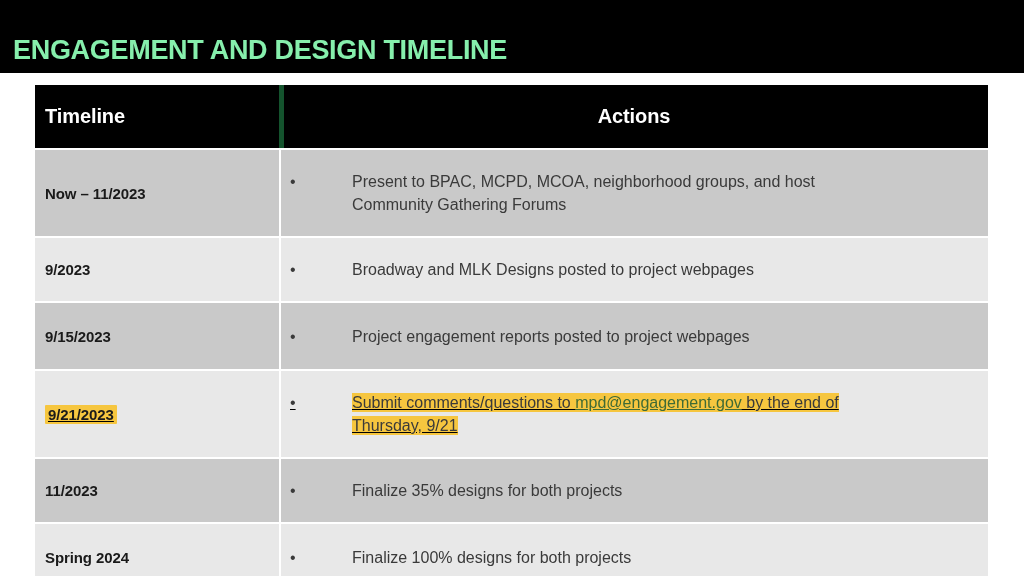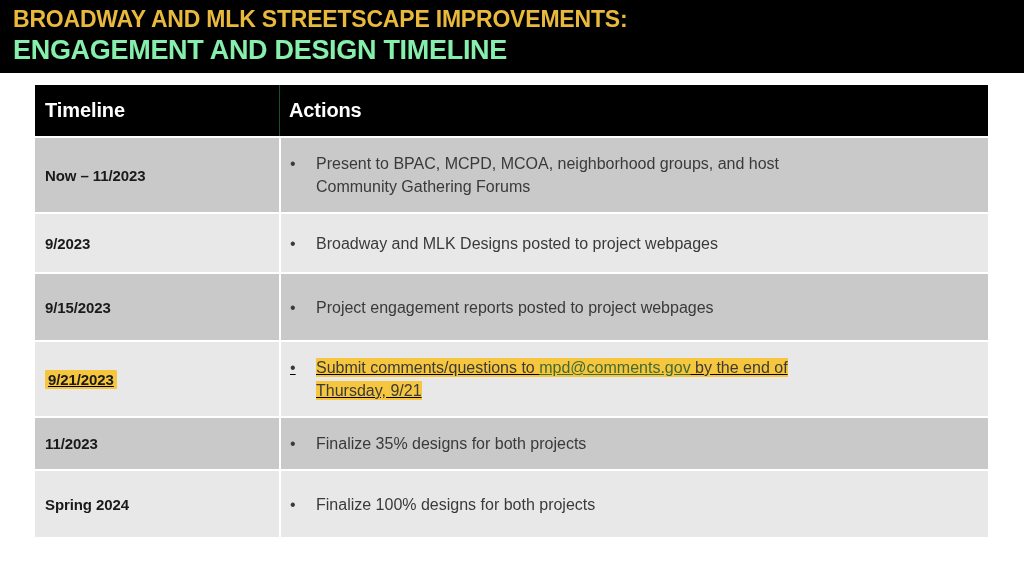--- a/index.html
+++ b/index.html
@@ -54,39 +54,39 @@
   .timeline-table {
     position: absolute;
     left: 35px;
     top: 85px;
     width: 953px;
     border-collapse: separate;
     border-spacing: 0;
     table-layout: fixed;
   }
   .timeline-table td, .timeline-table th {
-    padding: 7px;
+    padding: 13px;
     vertical-align: middle;
   }
 
   .col-timeline { width: 244px; }
   .col-actions  { width: 709px; }
 
   
   .hdr-cell {
     background: #000000;
     color: #ffffff;
     font-size: 20px;
     font-weight: bold;
     height: 37px;
     text-align: left;
     letter-spacing: -0.1px;
   }
   .hdr-cell.t { padding-left: 10px; }
-  .hdr-cell.a { padding-left: 9px; border-left: 1px solid #14532d; }
+  .hdr-cell.a { padding-left: 9px; border-left: 5px solid #14532d; text-align: center; }
 
   
   .row-light td { background: #e8e8e8; }
   .row-dark  td { background: #c9c9c9; }
 
   td.cell-timeline {
     padding-left: 10px;
     padding-right: 6px;
     font-size: 15px;
     font-weight: bold;
@@ -111,20 +111,21 @@
   .bullet-dot {
     flex: 0 0 auto;
     width: 26px;
     font-size: 16px;
     color: #3a3a3a;
     line-height: 23px;
   }
   .bullet-text {
     flex: 1 1 auto;
     line-height: 23px;
+    margin-left: 36px;
   }
 
   
   .hl-date {
     background: #f6c63f;
     padding: 1px 3px;
     border-radius: 1px;
   }
   .hl-text span.hlseg {
     background: #f6c63f;
@@ -142,21 +143,20 @@
   .rh-3 { height: 68px; }
   .rh-4 { height: 62px; text-decoration: underline; }
   .rh-5 { height: 44px; }
   .rh-6 { height: 68px; }
   .rh-7 { height: 64px; }
 </style>
 </head>
 <body>
 
 <div class="title-banner">
-  <div class="title-line1">Broadway and MLK Streetscape Improvements:</div>
   <div class="title-line2">Engagement and Design Timeline</div>
 </div>
 
 <table class="timeline-table">
   <colgroup>
     <col class="col-timeline">
     <col class="col-actions">
   </colgroup>
   <thead>
     <tr>
@@ -200,21 +200,21 @@
     </tr>
 
     <tr class="body-row row-light rh-4">
       <td class="cell-timeline">
         <span class="hl-date">9/21/2023</span>
       </td>
       <td class="cell-actions">
         <div class="bullet-line hl-text">
           <span class="bullet-dot">•</span>
           <span class="bullet-text">
-            <span class="hlseg"><span>Submit comments/questions to </span><a class="email-link" href="#">mpd@comments.gov</a><span> by the end of</span></span><br>
+            <span class="hlseg"><span>Submit comments/questions to </span><a class="email-link" href="#">mpd@engagement.gov</a><span> by the end of</span></span><br>
             <span class="hlseg">Thursday, 9/21</span>
           </span>
         </div>
       </td>
     </tr>
 
     <tr class="body-row row-dark rh-5">
       <td class="cell-timeline">11/2023</td>
       <td class="cell-actions">
         <div class="bullet-line">

